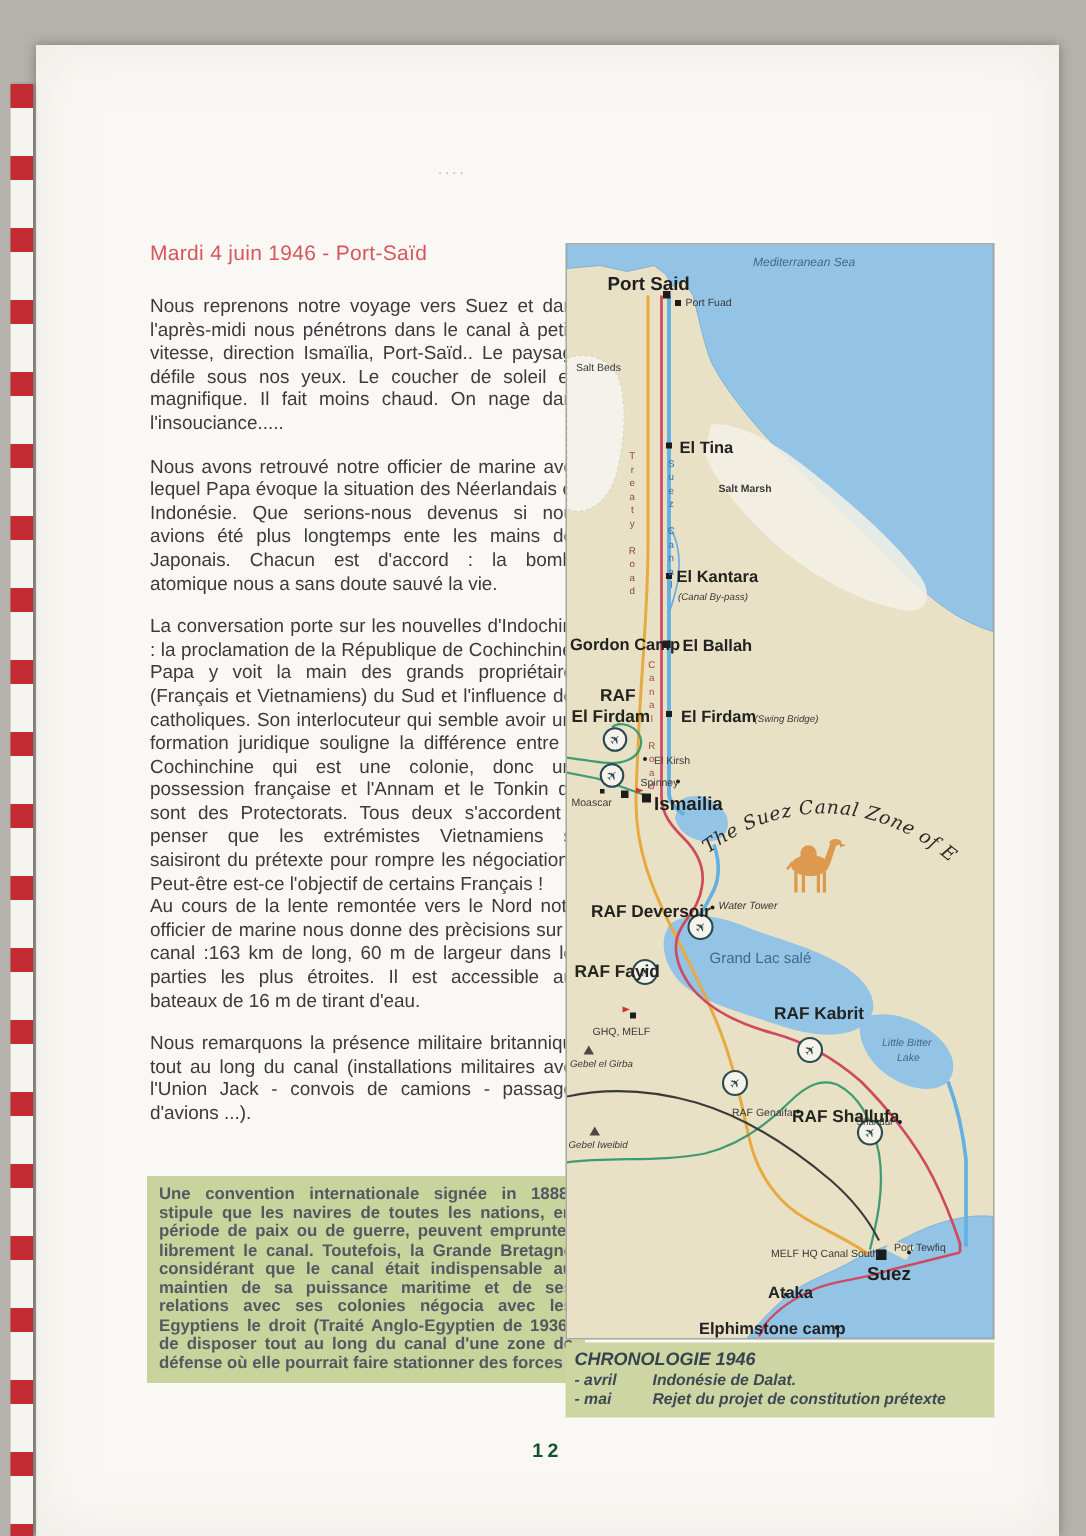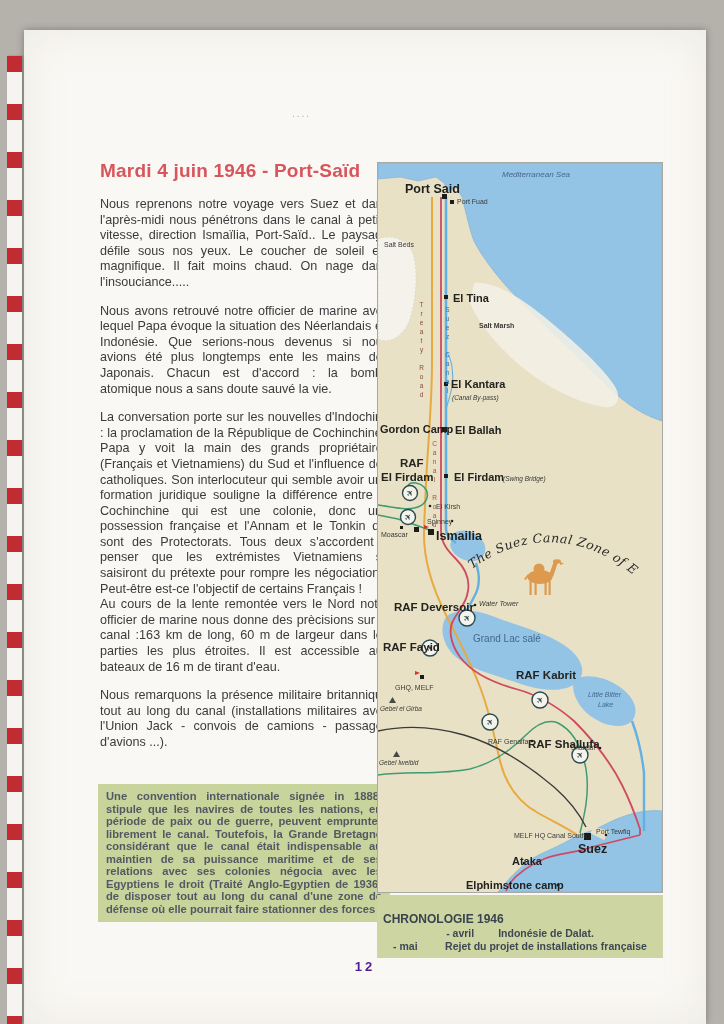--- a/index.html
+++ b/index.html
@@ -16,37 +16,37 @@
   .binding{
     position:absolute;left:7px;top:56px;width:15px;height:968px;
     background:repeating-linear-gradient(to bottom,#c22b31 0 16px,#f6f4f0 16px 48px);
     box-shadow:1px 0 2px rgba(0,0,0,.25);
   }
   .top-mark{position:absolute;left:292px;top:108px;color:#aeb0bd;font-size:10px;letter-spacing:2px;}
 
   
   .title{
     position:absolute;left:100px;top:160px;width:300px;
-    color:#d7565c;font-weight:bold;font-size:19px;letter-spacing:.2px;
+    color:#d7565c;font-weight:normal;font-size:14px;letter-spacing:.2px;
   }
   .column{
     position:absolute;left:100px;top:197px;width:289px;
     color:#3b3b3d;font-size:12.6px;line-height:15.6px;text-align:justify;
   }
   .column p{margin:0 0 13px 0;}
   .column p.tight{margin:0;}
   .highlight-box{
     position:absolute;left:98px;top:784px;width:276px;
     background:#c9d39c;
     padding:6px 8px 7px 8px;
     color:#535962;font-weight:bold;font-size:11.2px;line-height:12.5px;text-align:justify;
   }
   .page-number{
     position:absolute;left:330px;top:959px;width:70px;text-align:center;
-    color:#4c1d95;font-size:13px;font-weight:bold;letter-spacing:3px;
+    color:#14532d;font-size:13px;font-weight:bold;letter-spacing:3px;
   }
 
   
   .map{
     position:absolute;left:377px;top:162px;width:286px;height:731px;
     background:#e8e1c6;border:1px solid #a8a9a2;box-sizing:border-box;
   }
   .map svg{position:absolute;left:0;top:0;}
   .vlabel{
     position:absolute;writing-mode:vertical-rl;text-orientation:upright;
@@ -63,25 +63,25 @@
   .t-tiny{font-size:6.5px;fill:#3a3a36;}
   .t-ital{font-style:italic;}
   .t-sea{font-style:italic;font-size:8px;fill:#44688c;}
   .t-lake{font-size:10px;fill:#44688c;}
   .t-lakesm{font-style:italic;font-size:7px;fill:#44688c;}
   .t-script{font-family:"DejaVu Serif", serif;font-style:italic;font-size:12.5px;fill:#2b2b28;letter-spacing:.5px;}
 
   
   .chrono{
     position:absolute;left:377px;top:895px;width:274px;
-    background:#cdd6a3;padding:18px 6px 5px 6px;
-    color:#3d4852;font-size:10.5px;line-height:13px;font-weight:bold;
+    background:#cdd6a3;padding:5px 6px 5px 6px;
+    color:#3d4852;font-size:10.5px;line-height:13px;font-weight:bold;font-style:italic;
   }
   .chrono-title{font-size:12px;margin-bottom:1px;color:#39434d;}
-  .chrono-row{display:flex;justify-content:center;}
+  .chrono-row{display:flex;}
   .chrono-date{width:52px;flex:none;}
 </style>
 </head>
 <body>
 
 <div class="scan-page"></div>
 <div class="binding"></div>
 <div class="top-mark">....</div>
 
 <div class="title">Mardi 4 juin 1946 - Port-Saïd</div>
@@ -259,17 +259,17 @@
 </div>
 
 <div class="chrono">
   <div class="chrono-title">CHRONOLOGIE 1946</div>
   <div class="chrono-row">
     <span class="chrono-date">- avril</span>
     <span>Indonésie de Dalat.</span>
   </div>
   <div class="chrono-row">
     <span class="chrono-date">- mai</span>
-    <span>Rejet du projet de installations française</span>
+    <span>Rejet du projet de constitution prétexte</span>
   </div>
 </div>
 
 <div class="page-number">12</div>
 
 </body></html>

